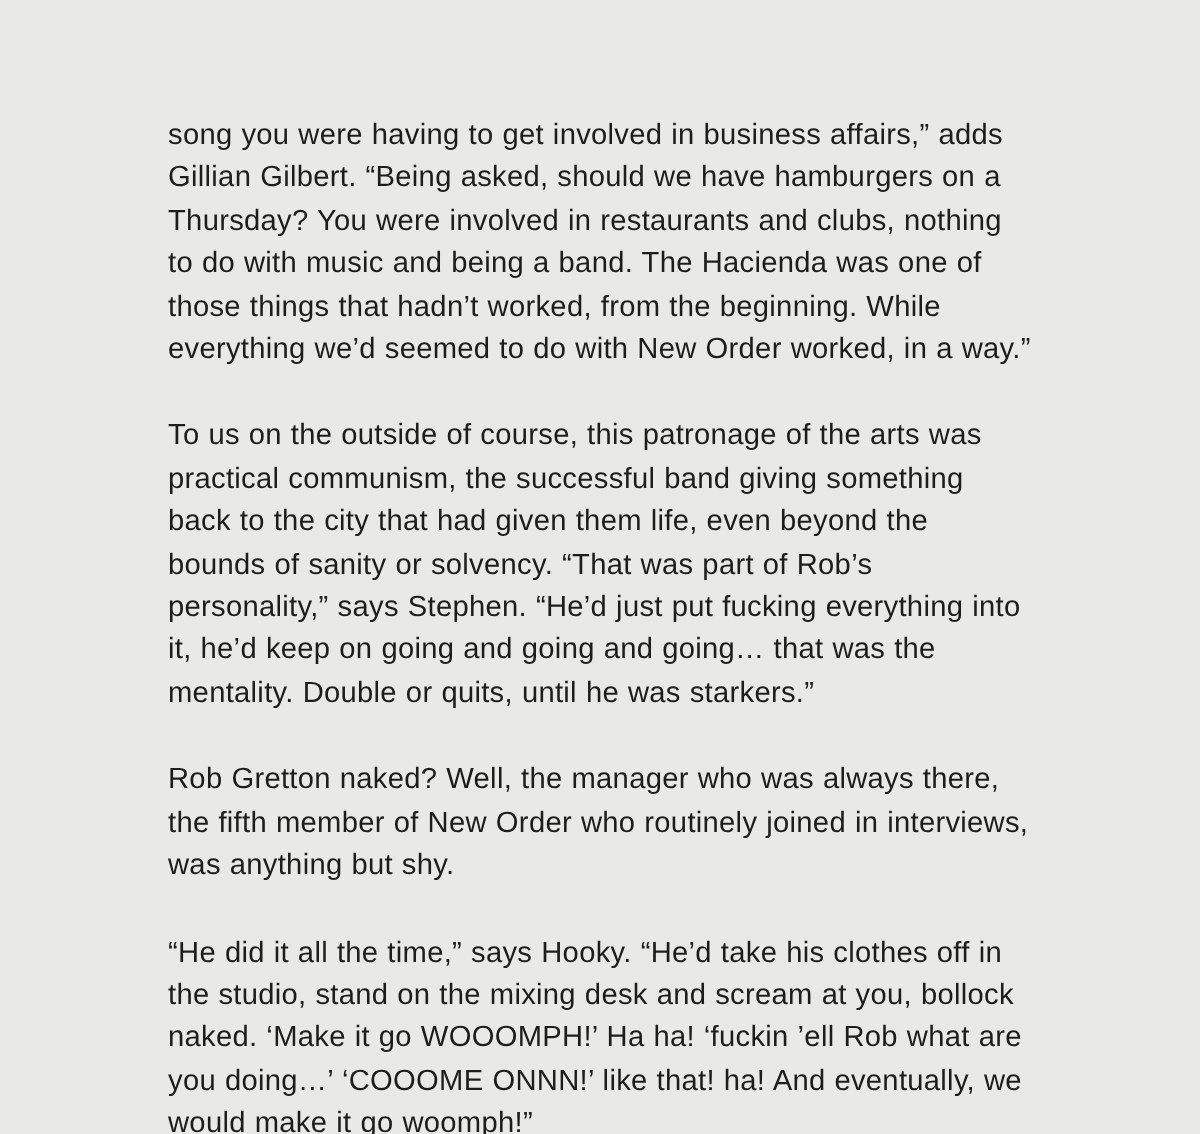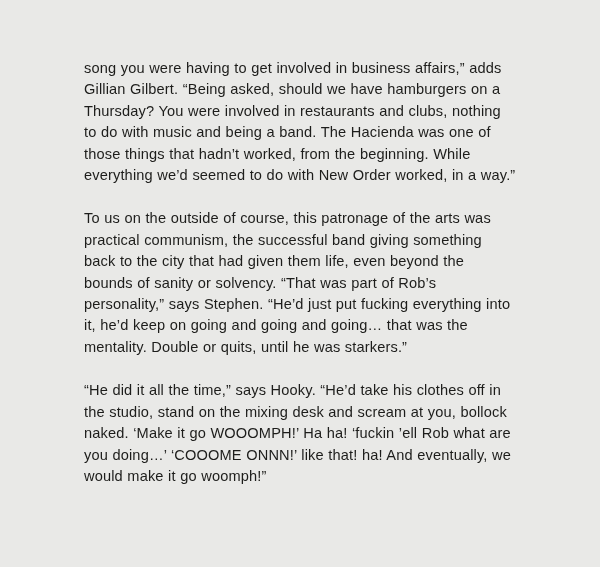--- a/index.html
+++ b/index.html
@@ -39,15 +39,16 @@
     margin-bottom: 0;
   }
 </style>
 </head>
 <body>
 
 <div class="page">
   <div class="text-column">
     <p class="para">song you were having to get involved in business affairs,” adds Gillian Gilbert. “Being asked, should we have hamburgers on a Thursday? You were involved in restaurants and clubs, nothing to do with music and being a band. The Hacienda was one of those things that hadn’t worked, from the beginning. While everything we’d seemed to do with New Order worked, in a way.”</p>
     <p class="para">To us on the outside of course, this patronage of the arts was practical communism, the successful band giving something back to the city that had given them life, even beyond the bounds of sanity or solvency. “That was part of Rob’s personality,” says Stephen. “He’d just put fucking everything into it, he’d keep on going and going and going… that was the mentality. Double or quits, until he was starkers.”</p>
+    <p class="para">Rob Gretton naked? Well, the manager who was always there, the fifth member of New Order who routinely joined in interviews, was anything but shy.</p>
     <p class="para">“He did it all the time,” says Hooky. “He’d take his clothes off in the studio, stand on the mixing desk and scream at you, bollock naked. ‘Make it go WOOOMPH!’ Ha ha! ‘fuckin ’ell Rob what are you doing…’ ‘COOOME ONNN!’ like that! ha! And eventually, we would make it go woomph!”</p>
   </div>
 </div>
 
 </body></html>

